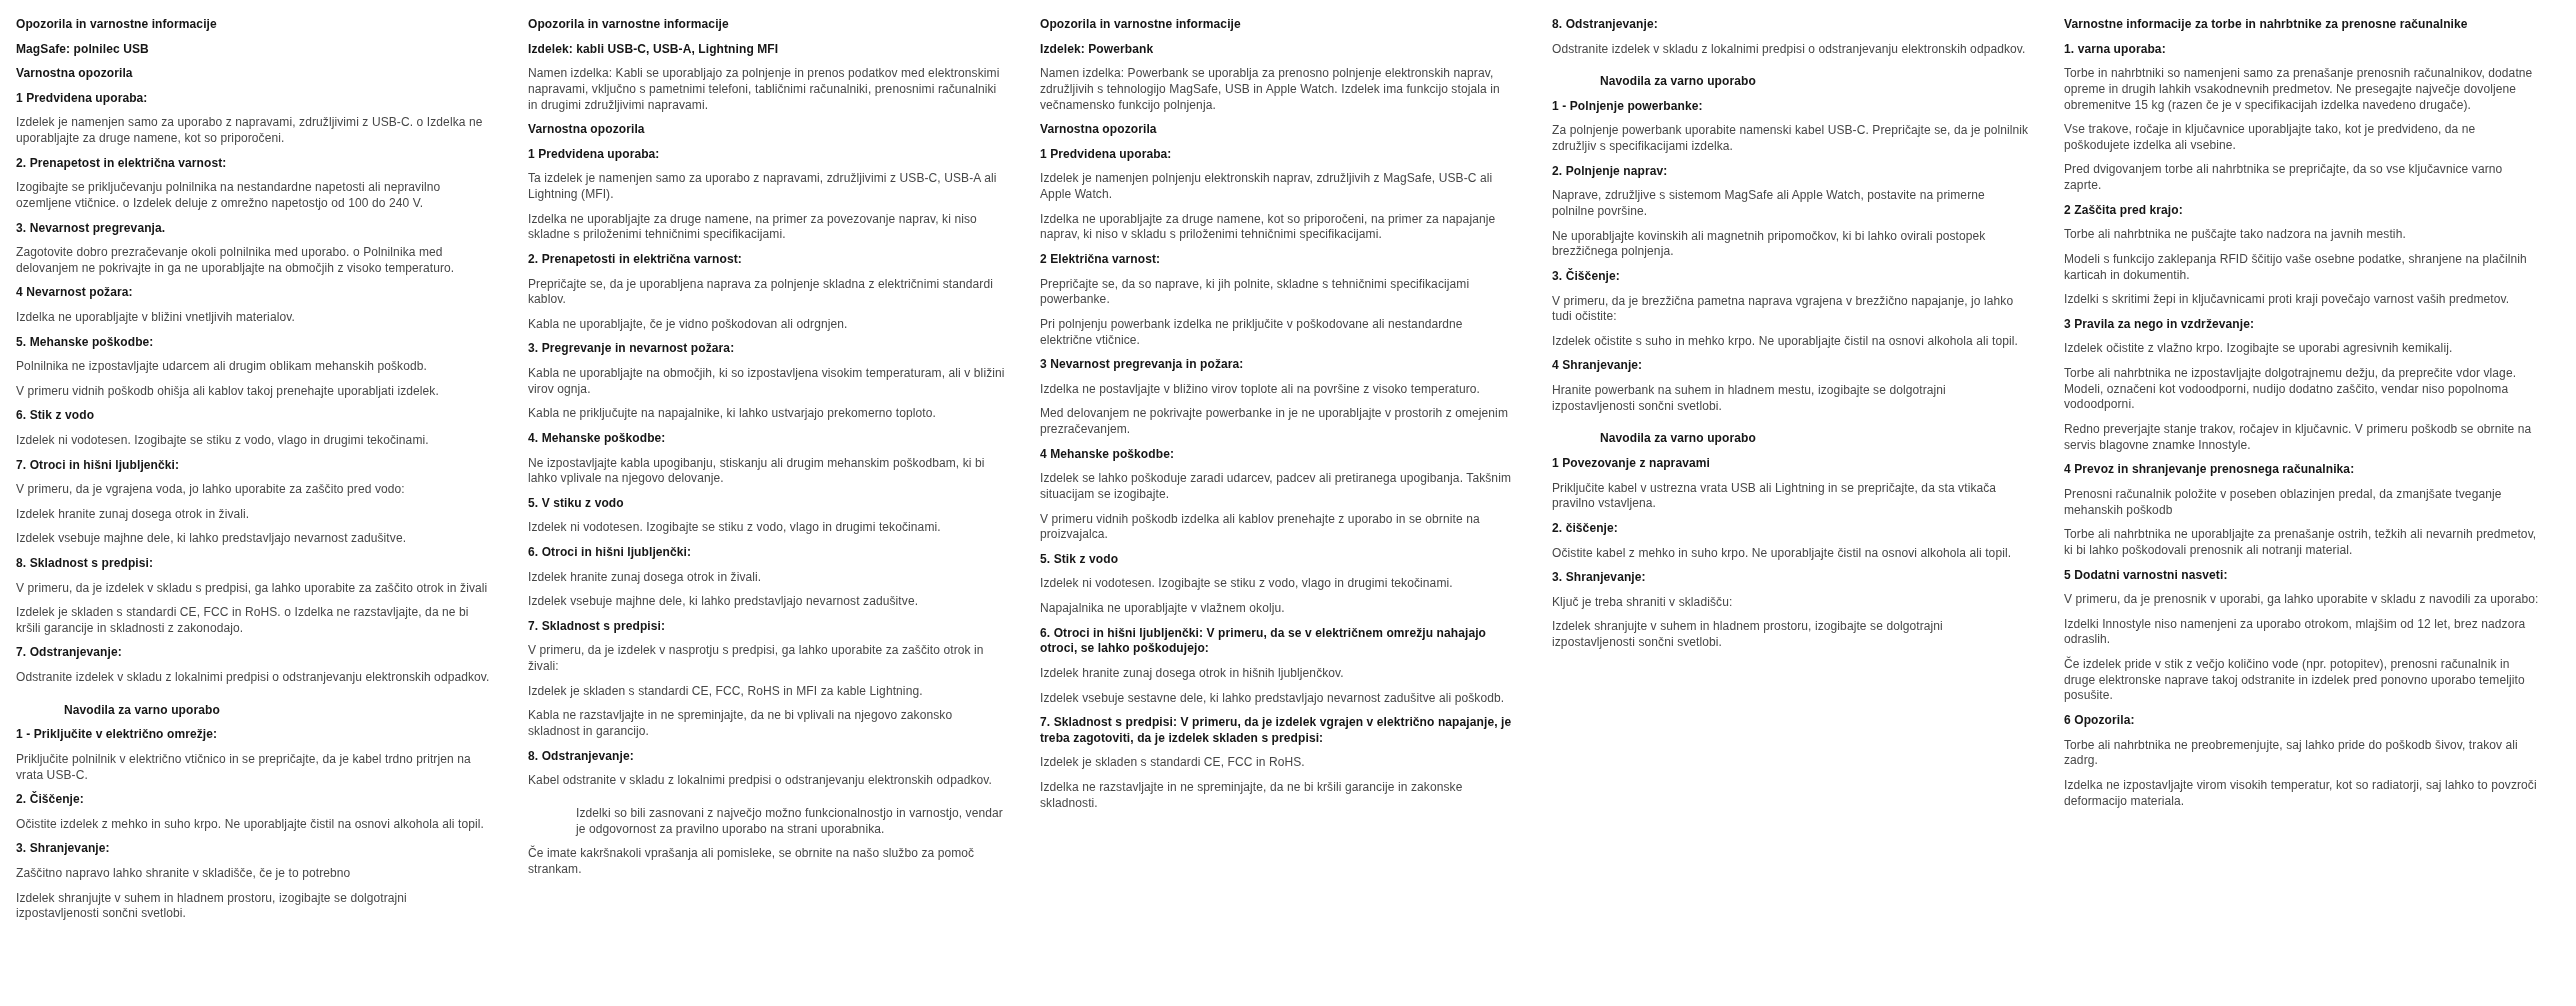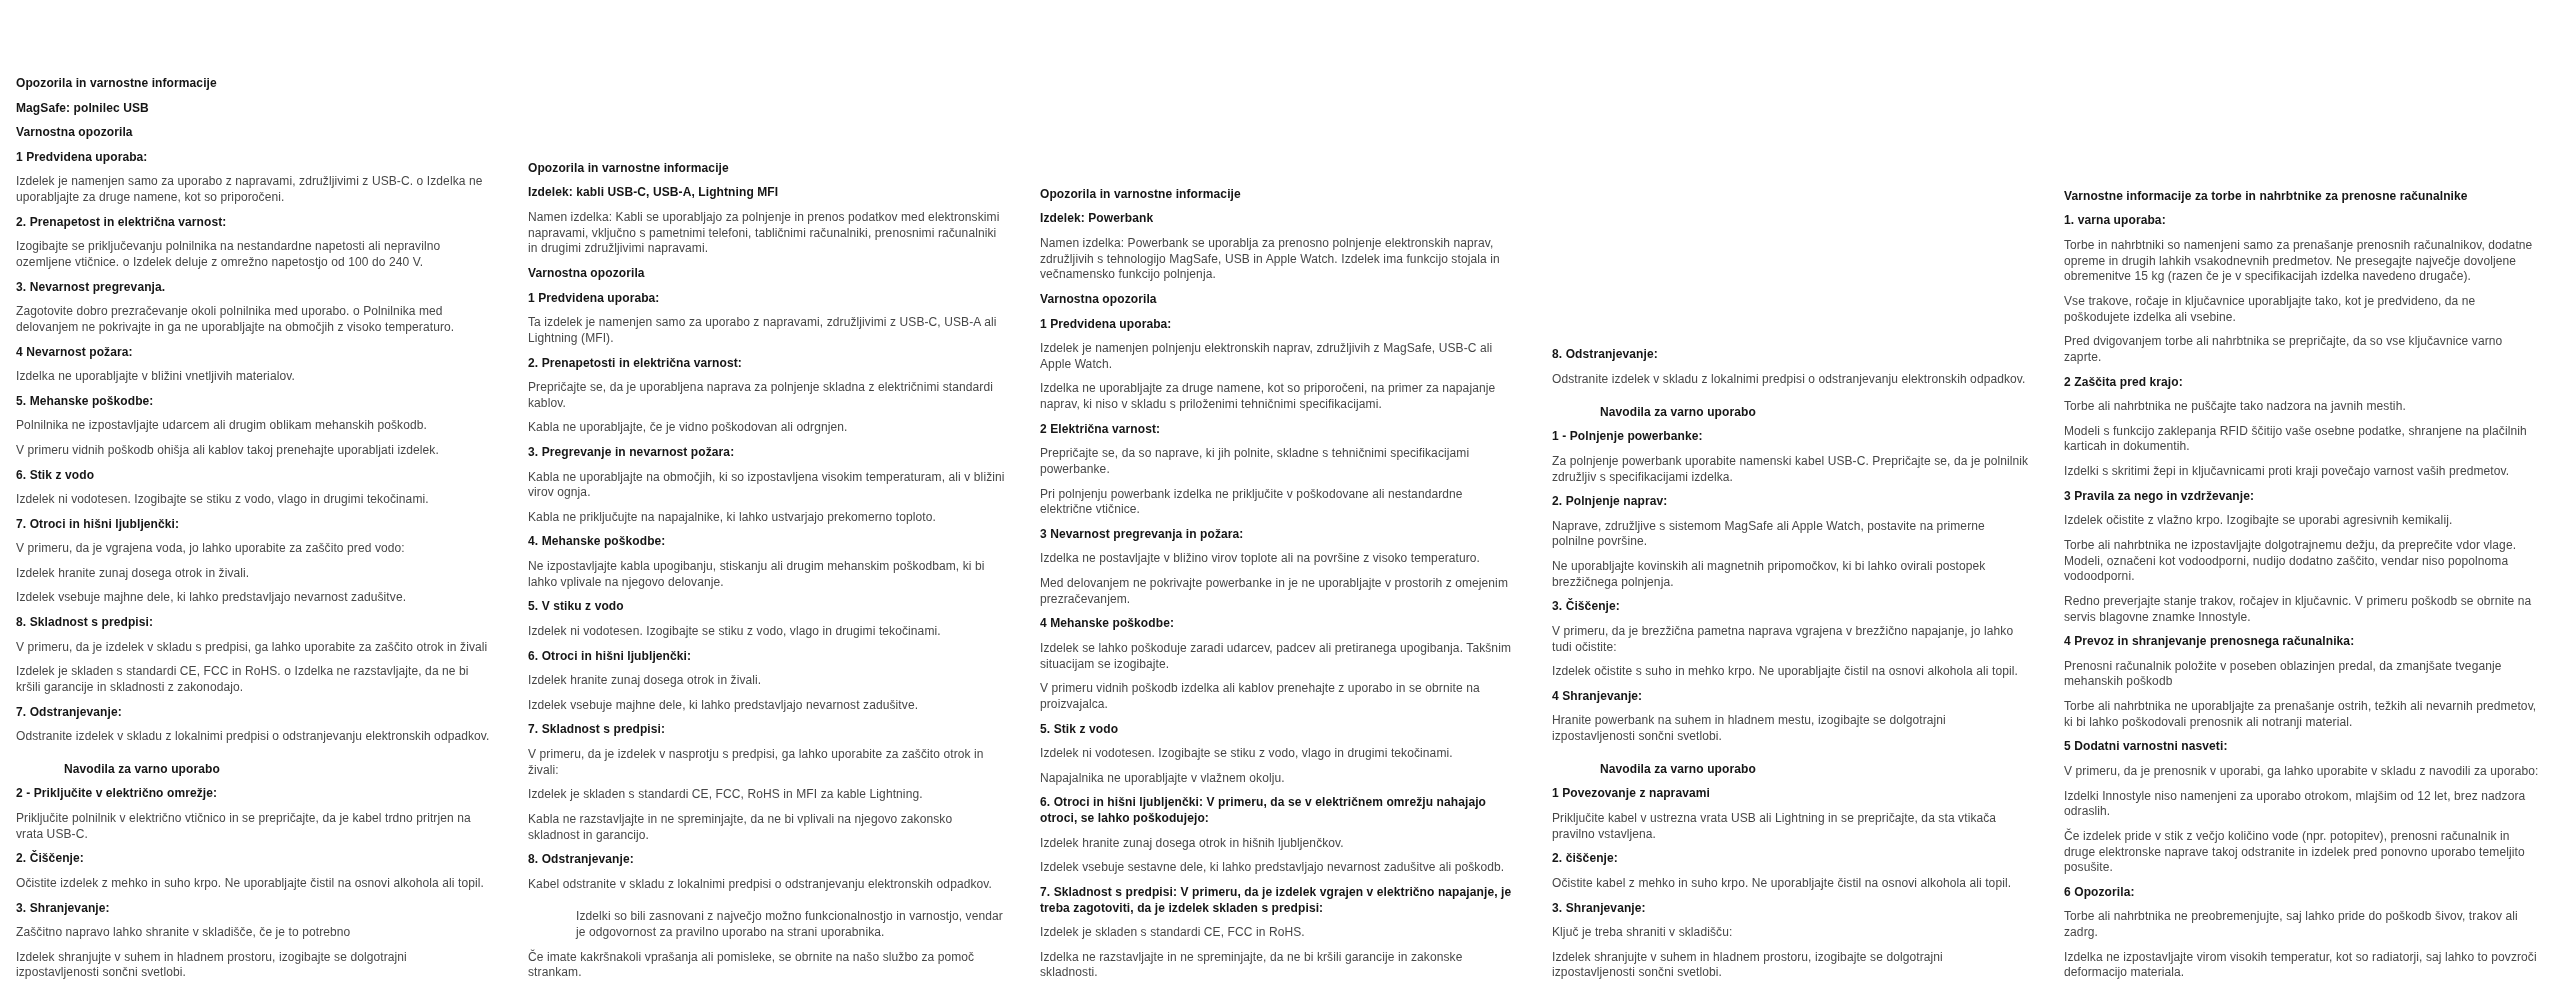--- a/index.html
+++ b/index.html
@@ -13,21 +13,21 @@
     overflow: hidden;
     font-family: "Liberation Sans", "DejaVu Sans", sans-serif;
   }
   .page {
     box-sizing: border-box;
     width: 2176px;
     height: 1006px;
     padding: 17px 24px 16px 16px;
     display: flex;
     gap: 35px;
-    align-items: flex-end;
+    align-items: flex-start;
   }
   .col {
     flex: 0 0 477px;
     width: 477px;
   }
   .col p, .col h3 {
     margin: 0 0 8.9px 0;
     font-size: 12px;
     line-height: 15.7px;
     letter-spacing: 0.1px;
@@ -69,35 +69,36 @@
       <h3 class="hd">7. Otroci in hišni ljubljenčki:</h3>
       <p class="para">V primeru, da je vgrajena voda, jo lahko uporabite za zaščito pred vodo:</p>
       <p class="para">Izdelek hranite zunaj dosega otrok in živali.</p>
       <p class="para">Izdelek vsebuje majhne dele, ki lahko predstavljajo nevarnost zadušitve.</p>
       <h3 class="hd">8. Skladnost s predpisi:</h3>
       <p class="para">V primeru, da je izdelek v skladu s predpisi, ga lahko uporabite za zaščito otrok in živali</p>
       <p class="para">Izdelek je skladen s standardi CE, FCC in RoHS. o Izdelka ne razstavljajte, da ne bi kršili garancije in skladnosti z zakonodajo.</p>
       <h3 class="hd">7. Odstranjevanje:</h3>
       <p class="para">Odstranite izdelek v skladu z lokalnimi predpisi o odstranjevanju elektronskih odpadkov.</p>
       <h3 class="hd gap-before">Navodila za varno uporabo</h3>
-      <h3 class="hd">2 - Priključite v električno omrežje:</h3>
+      <h3 class="hd">1 - Priključite v električno omrežje:</h3>
       <p class="para">Priključite polnilnik v električno vtičnico in se prepričajte, da je kabel trdno pritrjen na vrata USB-C.</p>
       <h3 class="hd">2. Čiščenje:</h3>
       <p class="para">Očistite izdelek z mehko in suho krpo. Ne uporabljajte čistil na osnovi alkohola ali topil.</p>
       <h3 class="hd">3. Shranjevanje:</h3>
       <p class="para">Zaščitno napravo lahko shranite v skladišče, če je to potrebno</p>
       <p class="para">Izdelek shranjujte v suhem in hladnem prostoru, izogibajte se dolgotrajni izpostavljenosti sončni svetlobi.</p>
     </div>
     <div class="col">
       <h3 class="hd">Opozorila in varnostne informacije</h3>
       <h3 class="hd">Izdelek: kabli USB-C, USB-A, Lightning MFI</h3>
       <p class="para">Namen izdelka: Kabli se uporabljajo za polnjenje in prenos podatkov med elektronskimi napravami, vključno s pametnimi telefoni, tabličnimi računalniki, prenosnimi računalniki in drugimi združljivimi napravami.</p>
       <h3 class="hd">Varnostna opozorila</h3>
       <h3 class="hd">1 Predvidena uporaba:</h3>
       <p class="para">Ta izdelek je namenjen samo za uporabo z napravami, združljivimi z USB-C, USB-A ali Lightning (MFI).</p>
+      <p class="para">Izdelka ne uporabljajte za druge namene, na primer za povezovanje naprav, ki niso skladne s priloženimi tehničnimi specifikacijami.</p>
       <h3 class="hd">2. Prenapetosti in električna varnost:</h3>
       <p class="para">Prepričajte se, da je uporabljena naprava za polnjenje skladna z električnimi standardi kablov.</p>
       <p class="para">Kabla ne uporabljajte, če je vidno poškodovan ali odrgnjen.</p>
       <h3 class="hd">3. Pregrevanje in nevarnost požara:</h3>
       <p class="para">Kabla ne uporabljajte na območjih, ki so izpostavljena visokim temperaturam, ali v bližini virov ognja.</p>
       <p class="para">Kabla ne priključujte na napajalnike, ki lahko ustvarjajo prekomerno toploto.</p>
       <h3 class="hd">4. Mehanske poškodbe:</h3>
       <p class="para">Ne izpostavljajte kabla upogibanju, stiskanju ali drugim mehanskim poškodbam, ki bi lahko vplivale na njegovo delovanje.</p>
       <h3 class="hd">5. V stiku z vodo</h3>
       <p class="para">Izdelek ni vodotesen. Izogibajte se stiku z vodo, vlago in drugimi tekočinami.</p>

